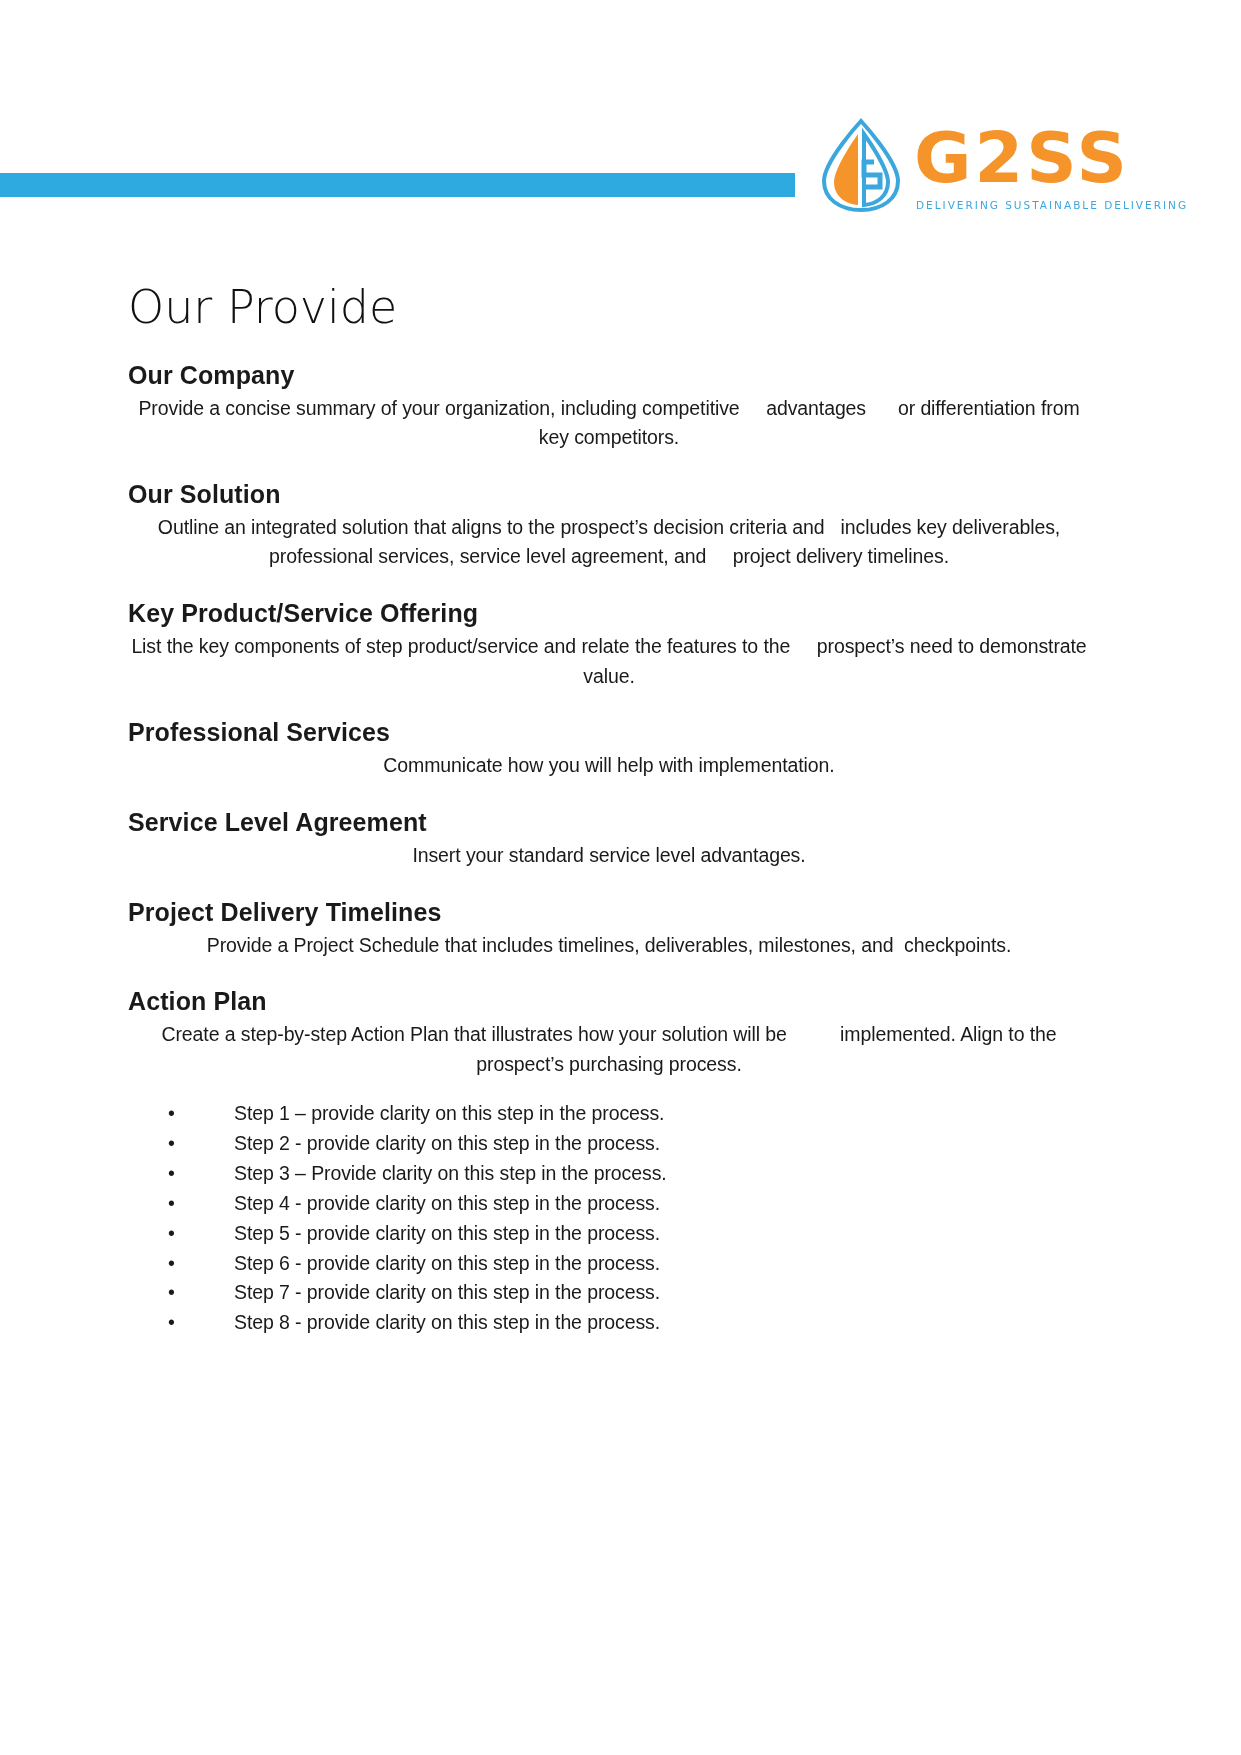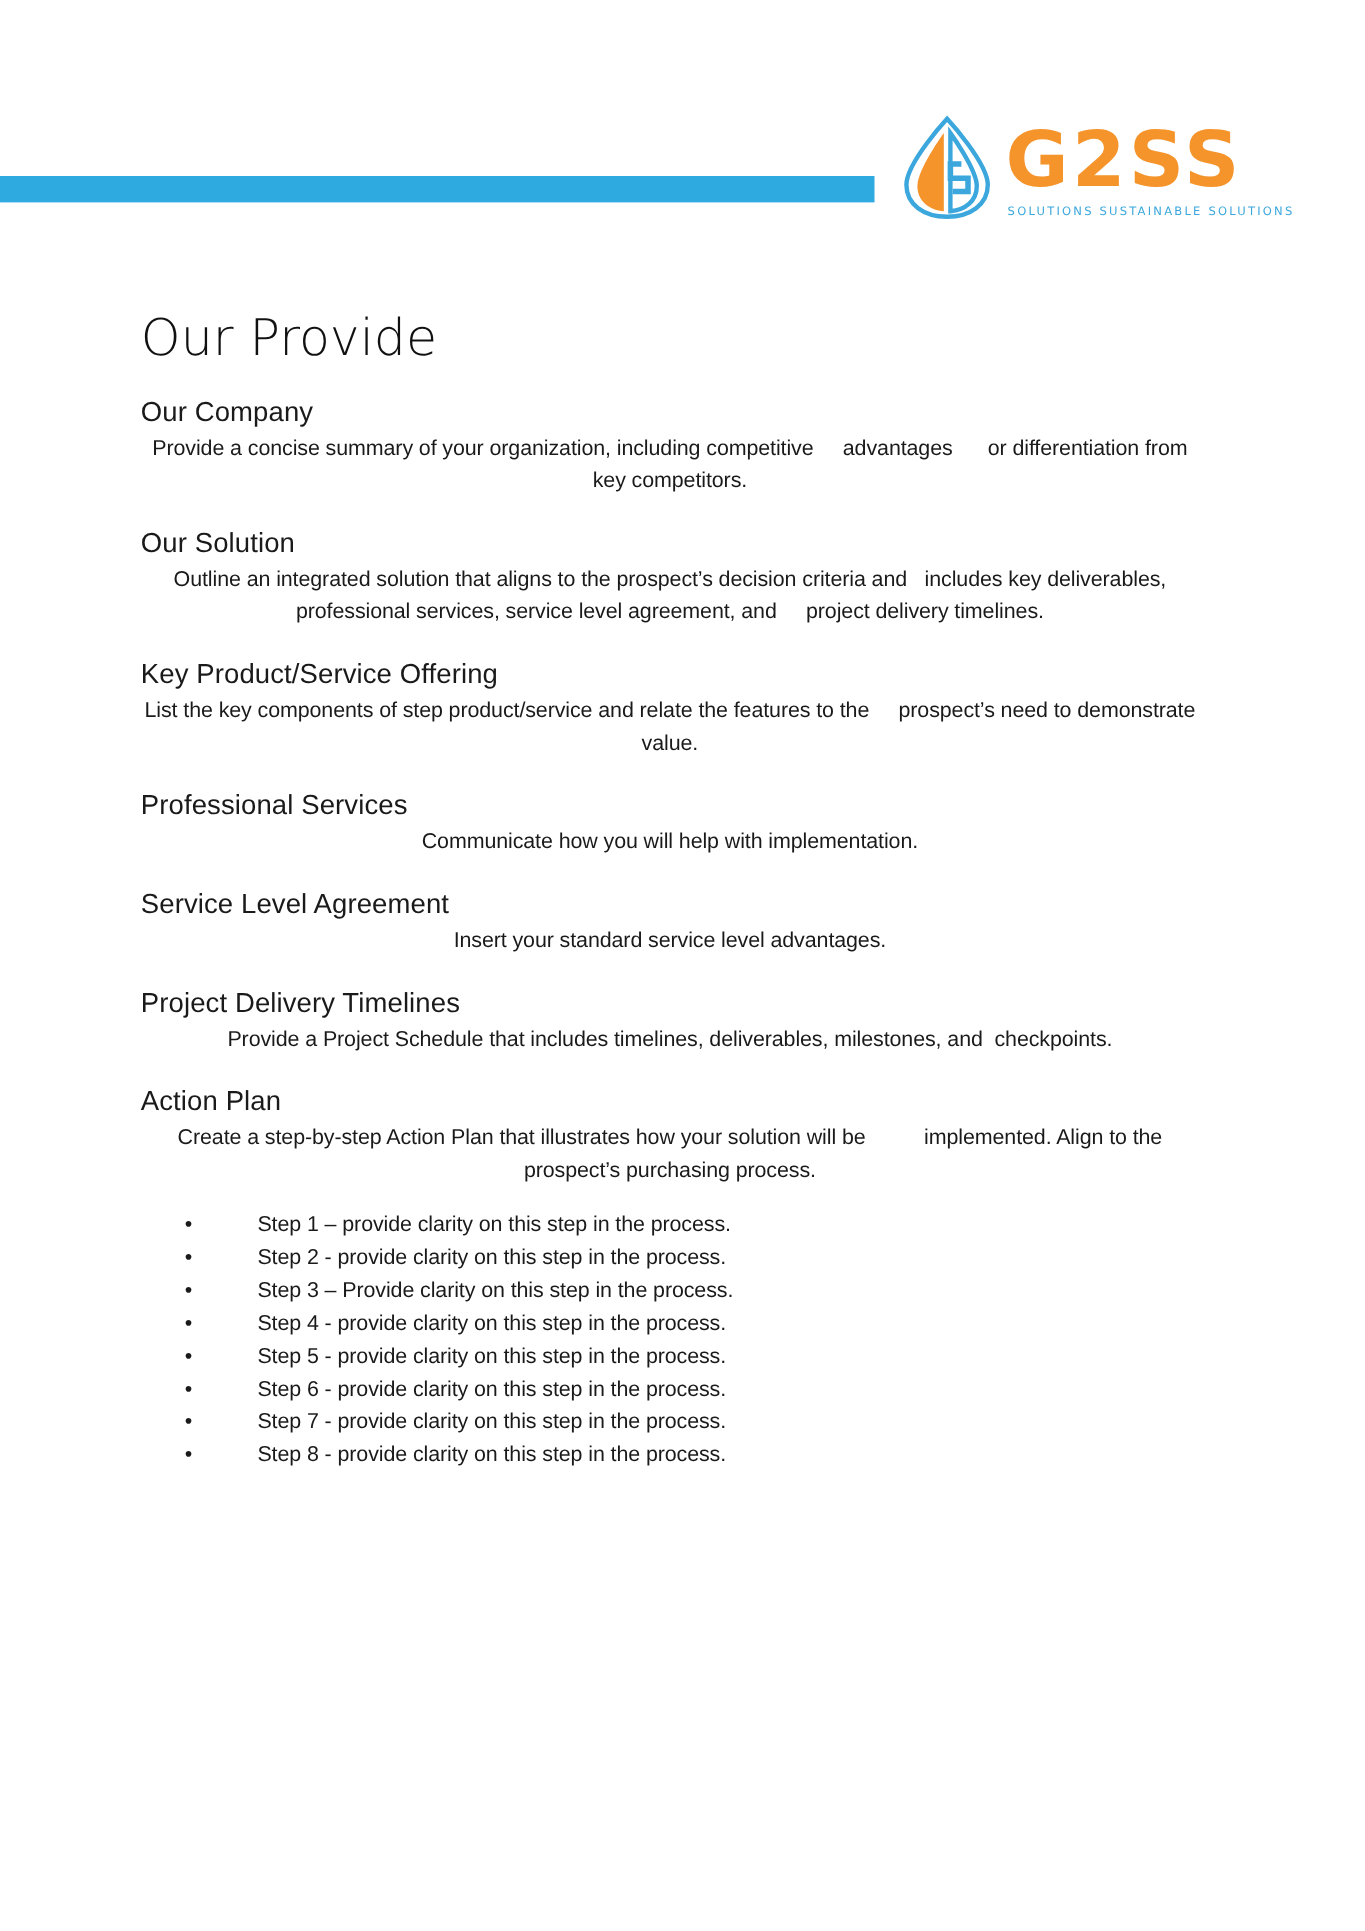--- a/index.html
+++ b/index.html
@@ -13,21 +13,21 @@
     background: #ffffff;
     font-family: "Liberation Sans", sans-serif;
     color: #1a1a1a;
     position: relative;
     overflow: hidden;
   }
 
   
   .header {
     position: absolute;
-    top: 0; left: 0;
+    top: 13px; left: 0;
     width: 1042px;
     height: 230px;
     padding-left: 37px;
   }
 
   .header-bar {
     position: absolute;
     left: 0;
     top: 160px;
     width: 795px;
@@ -98,21 +98,21 @@
     line-height: 1.12;
     color: #111111;
     letter-spacing: 0px;
     margin-bottom: 24px;
   }
 
   .section { margin-bottom: 0; }
 
   h2.section-heading {
     font-family: "Liberation Sans", sans-serif;
-    font-weight: normal;
+    font-weight: bold;
     font-size: 25px;
     line-height: 1.2;
     color: #1a1a1a;
     letter-spacing: 0.1px;
     margin-top: 26px;
     margin-bottom: 4px;
   }
 
   .section:first-of-type h2.section-heading { margin-top: 0; }
 
@@ -171,21 +171,21 @@
 
         <path d="M52 17 C52 17 76 50 76 65 C76 79 65 87 52 88 L52 17 Z" fill="none" stroke="#3BA7DD" stroke-width="4"></path>
 
         <path d="M62 45 L52 45 L52 58 L68 58 L68 70 L54 70" fill="none" stroke="#3BA7DD" stroke-width="5" stroke-linejoin="miter"></path>
         <path d="M38 30 L38 88" fill="none" stroke="#ffffff" stroke-width="2" opacity="0"></path>
       </svg>
     </div>
 
     <div class="logo-wordmark">
       <div class="logo-text">G2SS</div>
-      <div class="logo-tagline">SOLUTIONS SUSTAINABLE SOLUTIONS</div>
+      <div class="logo-tagline">DELIVERING SUSTAINABLE DELIVERING</div>
     </div>
 
   </div>
 </div>
 
 <div class="page">
 
   <div class="doc-title">Our Provide</div>
 
   <div class="section">

